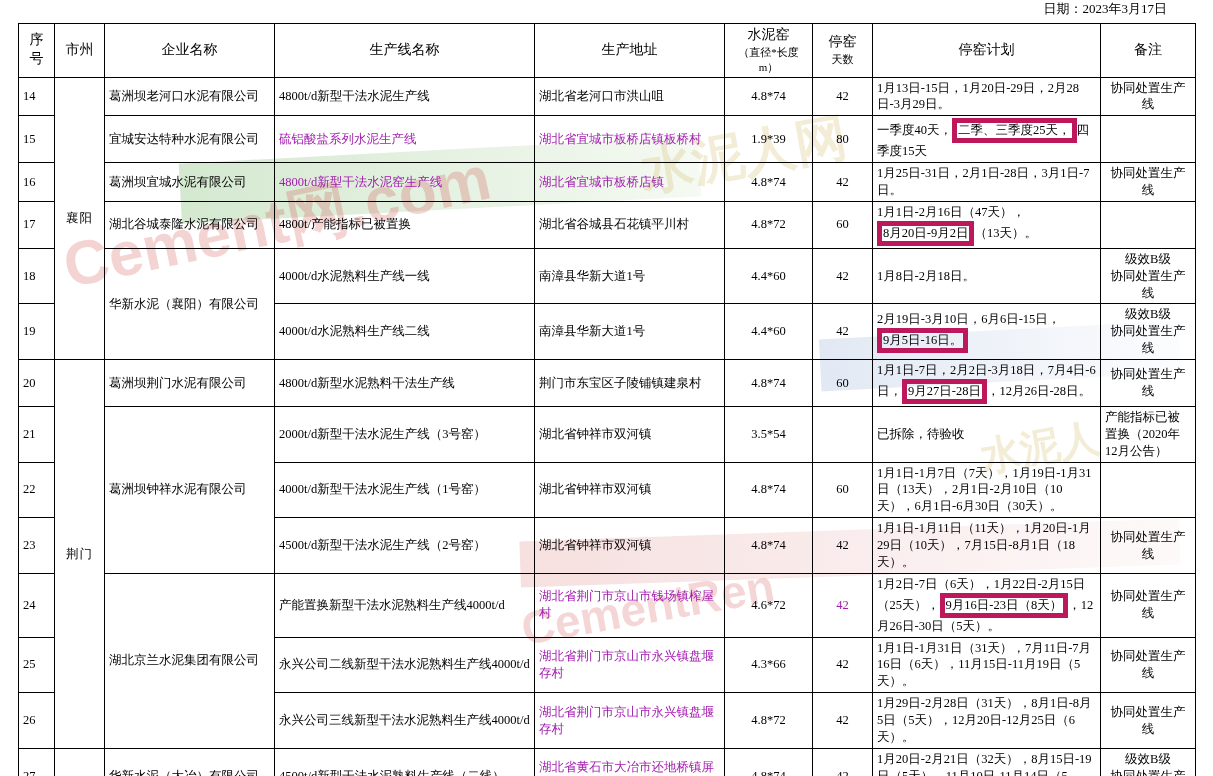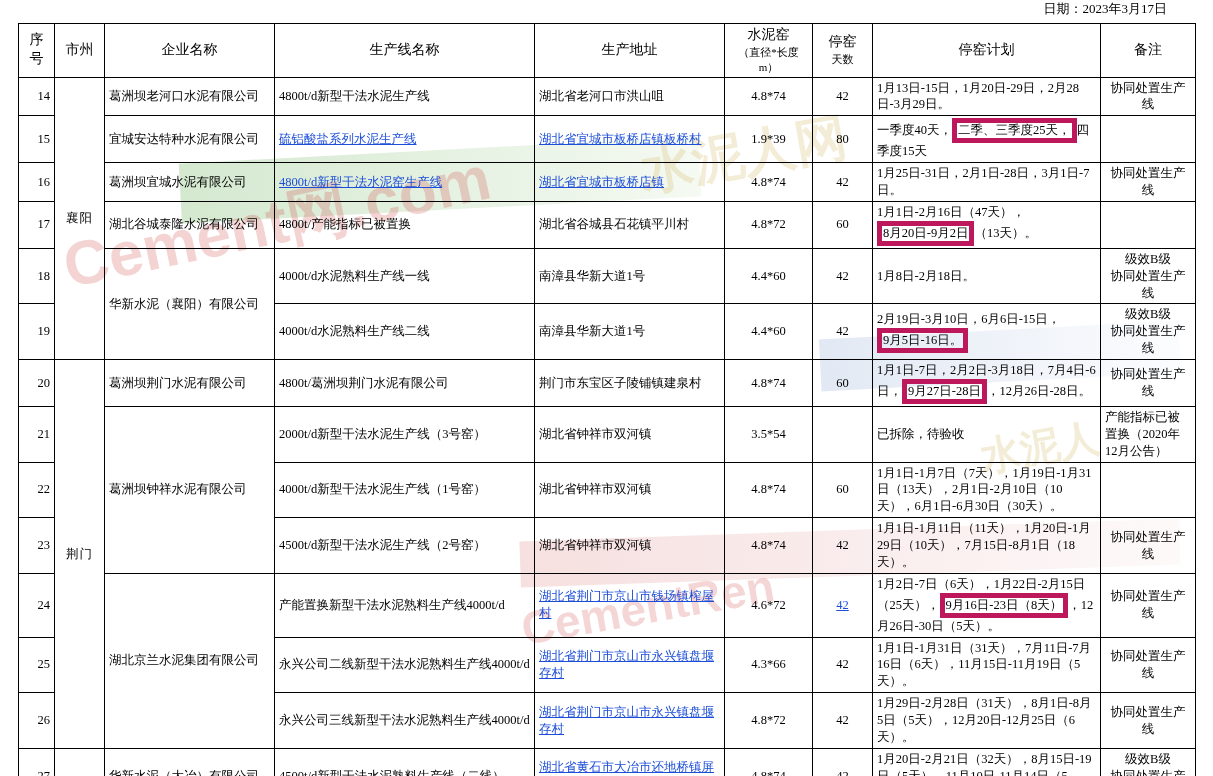--- a/index.html
+++ b/index.html
@@ -60,21 +60,21 @@
     height: 46px;
   }
   th.small2 {
     font-size: 13px;
     line-height: 1.2;
   }
   th .sub {
     font-size: 11px;
     display: block;
   }
-  td.c { text-align: right; }
+  td.c { text-align: left; }
   td.l { text-align: left; }
   td.prov {
     text-align: center;
     font-size: 15px;
     letter-spacing: 1px;
   }
   td.note {
     font-size: 11px;
     text-align: center;
     line-height: 1.3;
@@ -84,21 +84,21 @@
     line-height: 1.25;
     margin-left: 29px;
   }
   td.plan {
     font-size: 11.5px;
     text-align: left;
     line-height: 1.45;
   }
   td.kiln { text-align: center; font-size: 12.5px; }
   td.days { text-align: center; font-size: 12.5px; }
-  .grn { color: #1d4ed8; text-decoration: underline; }
+  .grn { color: #a21caf; }
   .box {
     border: 5px solid #be185d;
     padding: 0 1px;
     display: inline-block;
     line-height: 1.2;
   }
   
   .wm {
     position: absolute;
     pointer-events: none;
@@ -271,21 +271,21 @@
         <td class="days">42</td>
         <td class="plan"><span>2月19日-3月10日，6月6日-15日，</span><span class="box">9月5日-16日。</span></td>
         <td class="note" style="white-space:pre-line">级效B级
 协同处置生产线</td>
       </tr>
 
       <tr>
         <td class="c">20</td>
         <td class="prov" rowspan="7">荆门</td>
         <td class="l">葛洲坝荆门水泥有限公司</td>
-        <td class="l">4800t/葛洲坝荆门水泥有限公司</td>
+        <td class="l">4800t/d新型水泥熟料干法生产线</td>
         <td class="l">荆门市东宝区子陵铺镇建泉村</td>
         <td class="kiln">4.8*74</td>
         <td class="days">60</td>
         <td class="plan"><span>1月1日-7日，2月2日-3月18日，7月4日-6日，</span><span class="box">9月27日-28日</span><span>，12月26日-28日。</span></td>
         <td class="note">协同处置生产线</td>
       </tr>
 
       <tr>
         <td class="c">21</td>
         <td class="l" rowspan="3">葛洲坝钟祥水泥有限公司</td>

